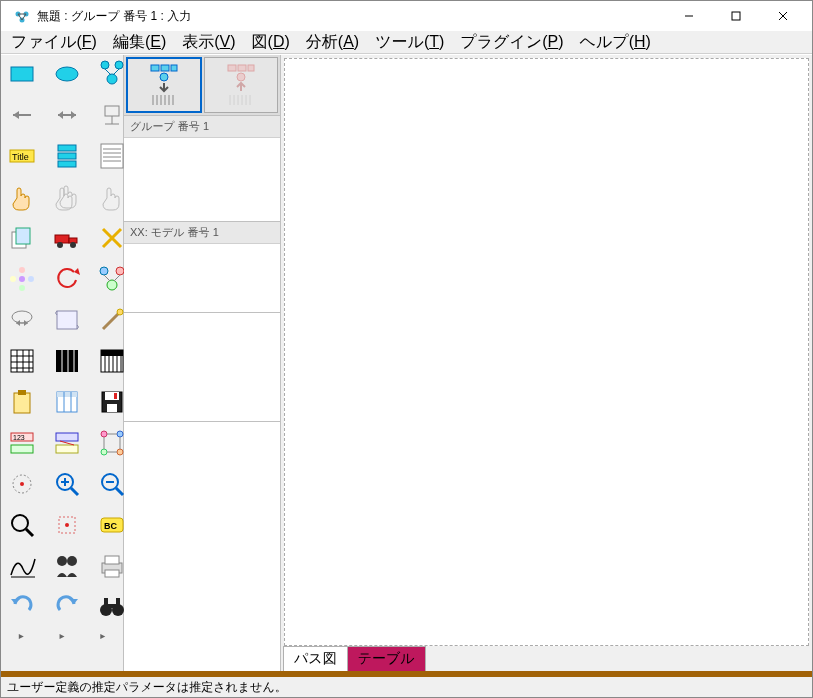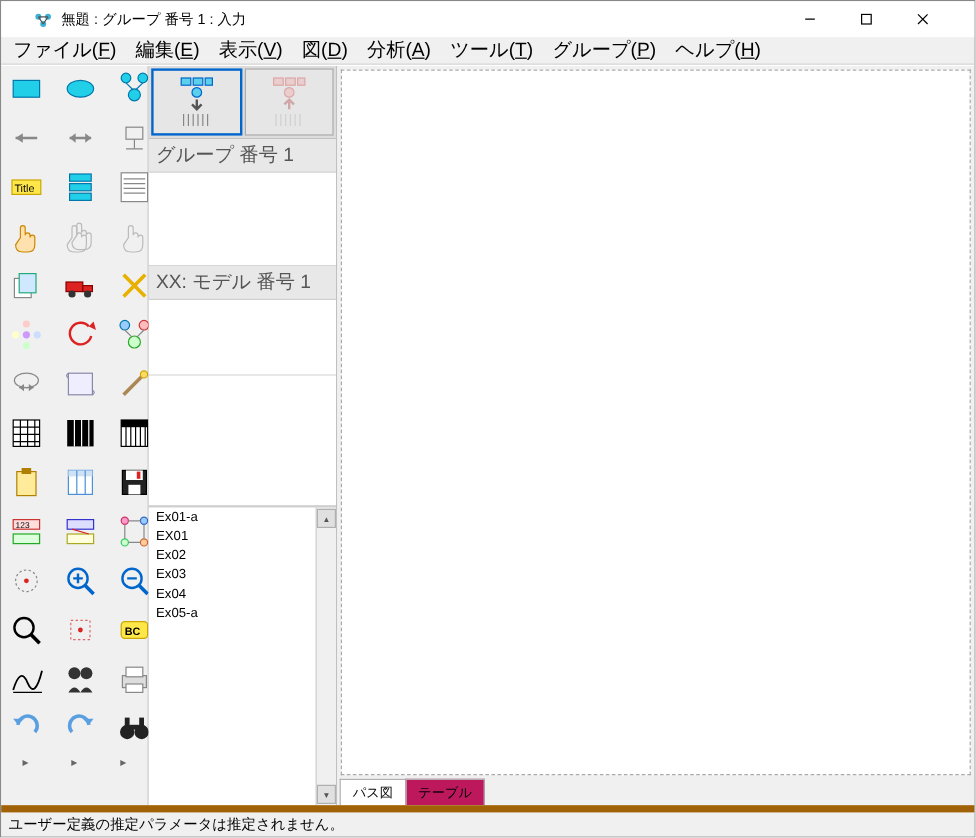--- a/index.html
+++ b/index.html
@@ -1,46 +1,46 @@
 <!DOCTYPE html>
 <html><head>
 <meta charset="utf-8">
 <style>
   html,body{margin:0;padding:0;font-family:"MS UI Gothic","Yu Gothic UI",sans-serif;font-size:12px;color:#000;background:#fff}
   .window{width:813px;height:698px;border:1px solid #888;box-sizing:border-box;display:flex;flex-direction:column;background:#f0f0f0;position:relative}
-  .titlebar{height:30px;display:flex;align-items:center;padding:0 20px;background:#fff}
+  .titlebar{height:30px;display:flex;align-items:center;padding:0 6px;background:#fff}
   .title-icon{width:18px;height:18px;margin:0 6px;display:flex;align-items:center;justify-content:center}
   .title-text{flex:1;font-size:12px}
   .win-btns{display:flex;gap:1px}
   .win-btn{width:46px;height:30px;display:flex;align-items:center;justify-content:center}
   .menubar{height:22px;display:flex;align-items:center;padding:0 2px;border-bottom:1px solid #d0d0d0;background:#f0f0f0}
   .menu-item{padding:2px 8px;font-size:16px}
   .menu-item u{text-decoration:underline}
   .body{flex:1;display:flex;min-height:0;border-top:1px solid #fff}
   .toolbox{width:122px;display:flex;flex-direction:column;background:#f0f0f0;border-right:1px solid #c0c0c0}
   .tool-grid{display:grid;grid-template-columns:repeat(3,40px);grid-auto-rows:36px;gap:5px;padding:1px}
   .tool{display:flex;align-items:center;justify-content:center;border:1px solid transparent}
   .tool svg{display:block}
   .arrows-row{display:flex;justify-content:space-around;height:18px;align-items:center;color:#666;font-size:10px}
   .middle{width:156px;display:flex;flex-direction:column;border-right:1px solid #c0c0c0;background:#fff}
   .mid-top{height:56px;border-bottom:1px solid #c0c0c0;background:#dcdcdc;display:flex;padding:2px;gap:2px}
   .thumb{flex:1;border:1px solid #aaa;background:#e6e6e6;display:flex;align-items:center;justify-content:center}
   .thumb.active{border:2px solid #0066cc}
   .panel{border-bottom:1px solid #c0c0c0;display:flex;flex-direction:column}
-  .panel-header{background:#e8e8e8;border-bottom:1px solid #d0d0d0;padding:3px 6px;font-size:16px;color:#555}
+  .panel-header{background:#e8e8e8;border-bottom:1px solid #d0d0d0;padding:3px 6px;font-size:11px;color:#555}
   .panel-body{flex:1;background:#fff;min-height:60px}
   .listbox{flex:1;min-height:0;display:flex;border-top:1px solid #c0c0c0}
   .list-inner{flex:1;overflow:auto;background:#fff}
   .list-item{padding:2px 6px;font-size:11px}
   .scrollbar{width:16px;background:#f0f0f0;border-left:1px solid #d0d0d0;display:flex;flex-direction:column;align-items:center;justify-content:flex-start}
   .sb-btn{width:14px;height:14px;background:#e0e0e0;border:1px solid #b0b0b0;margin:1px;display:flex;align-items:center;justify-content:center;font-size:8px;color:#555}
   .right{flex:1;display:flex;flex-direction:column;background:#f0f0f0}
   .canvas-wrap{flex:1;margin:3px;border:1px dashed #aaa;background:#fff;box-sizing:border-box}
   .tabs{height:22px;display:flex;align-items:flex-end;padding:0 2px 0 2px}
-  .tab{padding:3px 10px;font-size:11px;border:1px solid #b0b0b0;border-bottom:none;background:#fff;margin-right:-1px}
+  .tab{padding:3px 10px;font-size:14px;border:1px solid #b0b0b0;border-bottom:none;background:#fff;margin-right:-1px}
   .tab.inactive{background:#be185d}
   .statusbar{height:20px;border-top:6px solid #a16207;background:#f0f0f0;display:flex;align-items:center;padding:0 6px;font-size:12px}
   .est-row{padding:3px 6px;font-size:11px;background:#fff}
   .est-row.hdr{background:#e8e8e8;color:#555}
   .pgrp{height:105px}.pmdl{height:90px}.pest{height:100px}.pprm{height:108px}
 </style>
 </head>
 <body>
 
 <div class="window">
@@ -75,21 +75,21 @@
     </div>
   </div>
 
   <div class="menubar">
     <span class="menu-item"><span>ファイル</span>(<u>F</u>)</span>
     <span class="menu-item"><span>編集</span>(<u>E</u>)</span>
     <span class="menu-item"><span>表示</span>(<u>V</u>)</span>
     <span class="menu-item"><span>図</span>(<u>D</u>)</span>
     <span class="menu-item"><span>分析</span>(<u>A</u>)</span>
     <span class="menu-item"><span>ツール</span>(<u>T</u>)</span>
-    <span class="menu-item"><span>グループ</span>(<u>P</u>)</span>
+    <span class="menu-item"><span>プラグイン</span>(<u>P</u>)</span>
     <span class="menu-item"><span>ヘルプ</span>(<u>H</u>)</span>
   </div>
 
   <div class="body">
 
     <div class="toolbox">
       <div class="tool-grid" id="tool-grid">
           <div class="tool">
             <svg width="34" height="34" viewBox="0 0 34 34">
               <rect x="6" y="10" width="22" height="14" fill="#21d0e8" stroke="#0077aa"></rect>
@@ -448,35 +448,20 @@
       <div class="panel pmdl">
         <div class="panel-header">XX: モデル 番号 1</div>
         <div class="panel-body"></div>
       </div>
 
 
       <div class="panel pprm">
         <div class="panel-body" style="min-height:100px"></div>
       </div>
 
-      <div class="listbox">
-        <div class="list-inner" id="file-list">
-            <div class="list-item">Ex01-a</div>
-            <div class="list-item">EX01</div>
-            <div class="list-item">Ex02</div>
-            <div class="list-item">Ex03</div>
-            <div class="list-item">Ex04</div>
-            <div class="list-item">Ex05-a</div>
-          </div>
-        <div class="scrollbar">
-          <div class="sb-btn">▴</div>
-          <div style="flex:1"></div>
-          <div class="sb-btn">▾</div>
-        </div>
-      </div>
     </div>
 
     <div class="right">
       <div class="canvas-wrap"></div>
       <div class="tabs">
         <div class="tab">パス図</div>
         <div class="tab inactive">テーブル</div>
       </div>
     </div>
 

